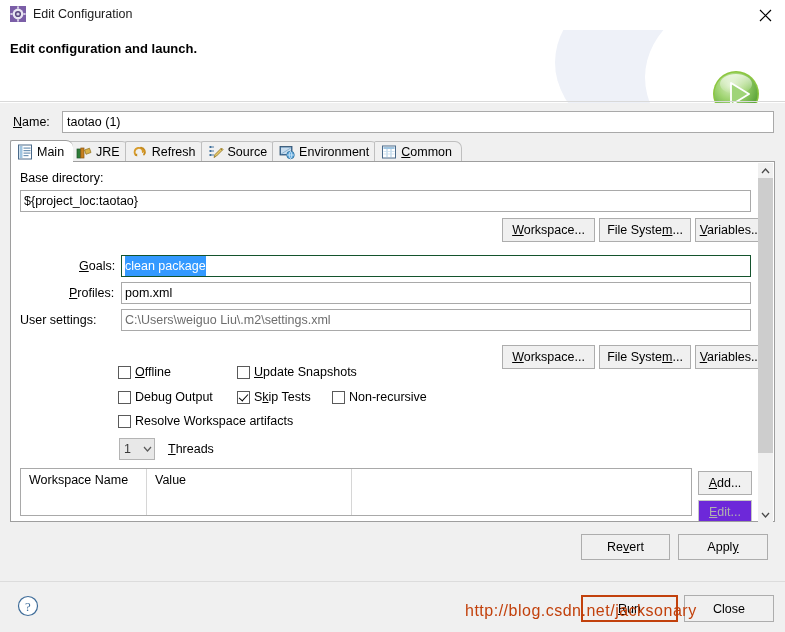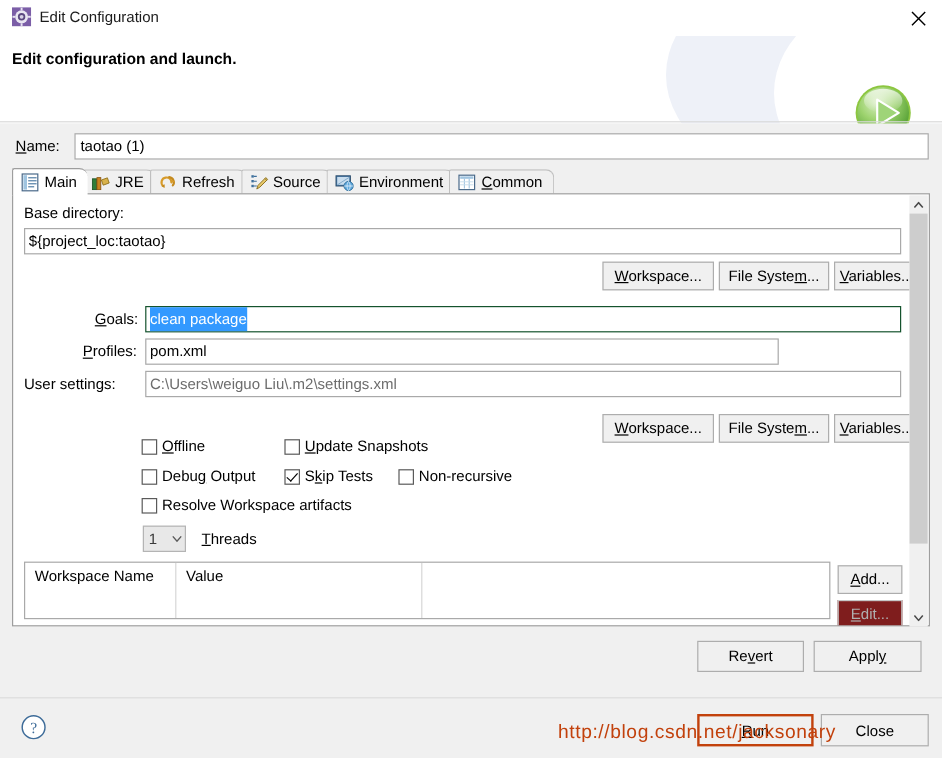--- a/index.html
+++ b/index.html
@@ -516,21 +516,21 @@
           <div class="btn" style="left:684px; top:56px; width:71px;">
             <span><span class="u">V</span>ariables...</span>
           </div>
 
           <span class="lbl" style="left:68px; top:97px;text-align:right;"><span class="u">G</span>oals:</span>
           <div class="tfield focused" style="left:110px; top:93px; width:630px; display:flex; align-items:center;">
             <span class="sel-text">clean package</span>
           </div>
 
           <span class="lbl" style="left:58px; top:124px;text-align:right;"><span class="u">P</span>rofiles:</span>
-          <input class="tfield" style="left: 110px; top: 120px; width: 528px;" type="text" value="pom.xml">
+          <input class="tfield" style="left: 110px; top: 120px; width: 630px;" type="text" value="pom.xml">
 
           <span class="lbl" style="left:9px; top:151px;">User settings:</span>
           <input class="tfield disabled" style="left: 110px; top: 147px; width: 630px;" type="text" value="C:\Users\weiguo Liu\.m2\settings.xml">
 
           <div class="btn" style="left:491px; top:183px; width:93px;">
             <span><span class="u">W</span>orkspace...</span>
           </div>
           <div class="btn" style="left:588px; top:183px; width:92px;">
             <span>File Syste<span class="u">m</span>...</span>
           </div>
@@ -578,21 +578,21 @@
           <div class="ptable" style="left:9px; top:306px; width:672px; height:48px;">
             <div class="colsep" style="left:125px;"></div>
             <div class="colsep" style="left:330px;"></div>
             <span class="colhdr" style="left:8px;">Workspace Name</span>
             <span class="colhdr" style="left:134px;">Value</span>
           </div>
 
           <div class="btn" style="left:687px; top:309px; width:54px;">
             <span><span class="u">A</span>dd...</span>
           </div>
-          <div class="btn" style="left:687px; top:338px; width:54px; background:#7f1d1d; border-color:#c6c6c6; color:#b0b0b0; overflow:hidden;">
+          <div class="btn" style="left:687px; top:338px; width:54px; background:#6d28d9; border-color:#c6c6c6; color:#b0b0b0; overflow:hidden;">
             <span><span class="u">E</span>dit...</span>
           </div>
 
         </div>
 
         <div class="vscroll">
           <div class="arrow up">
             <svg width="9" height="6" viewBox="0 0 9 6">
                 <path d="M1 5 L4.5 1 L8 5" fill="none" stroke="#4a4a4a" stroke-width="1.3"></path>
               </svg>

